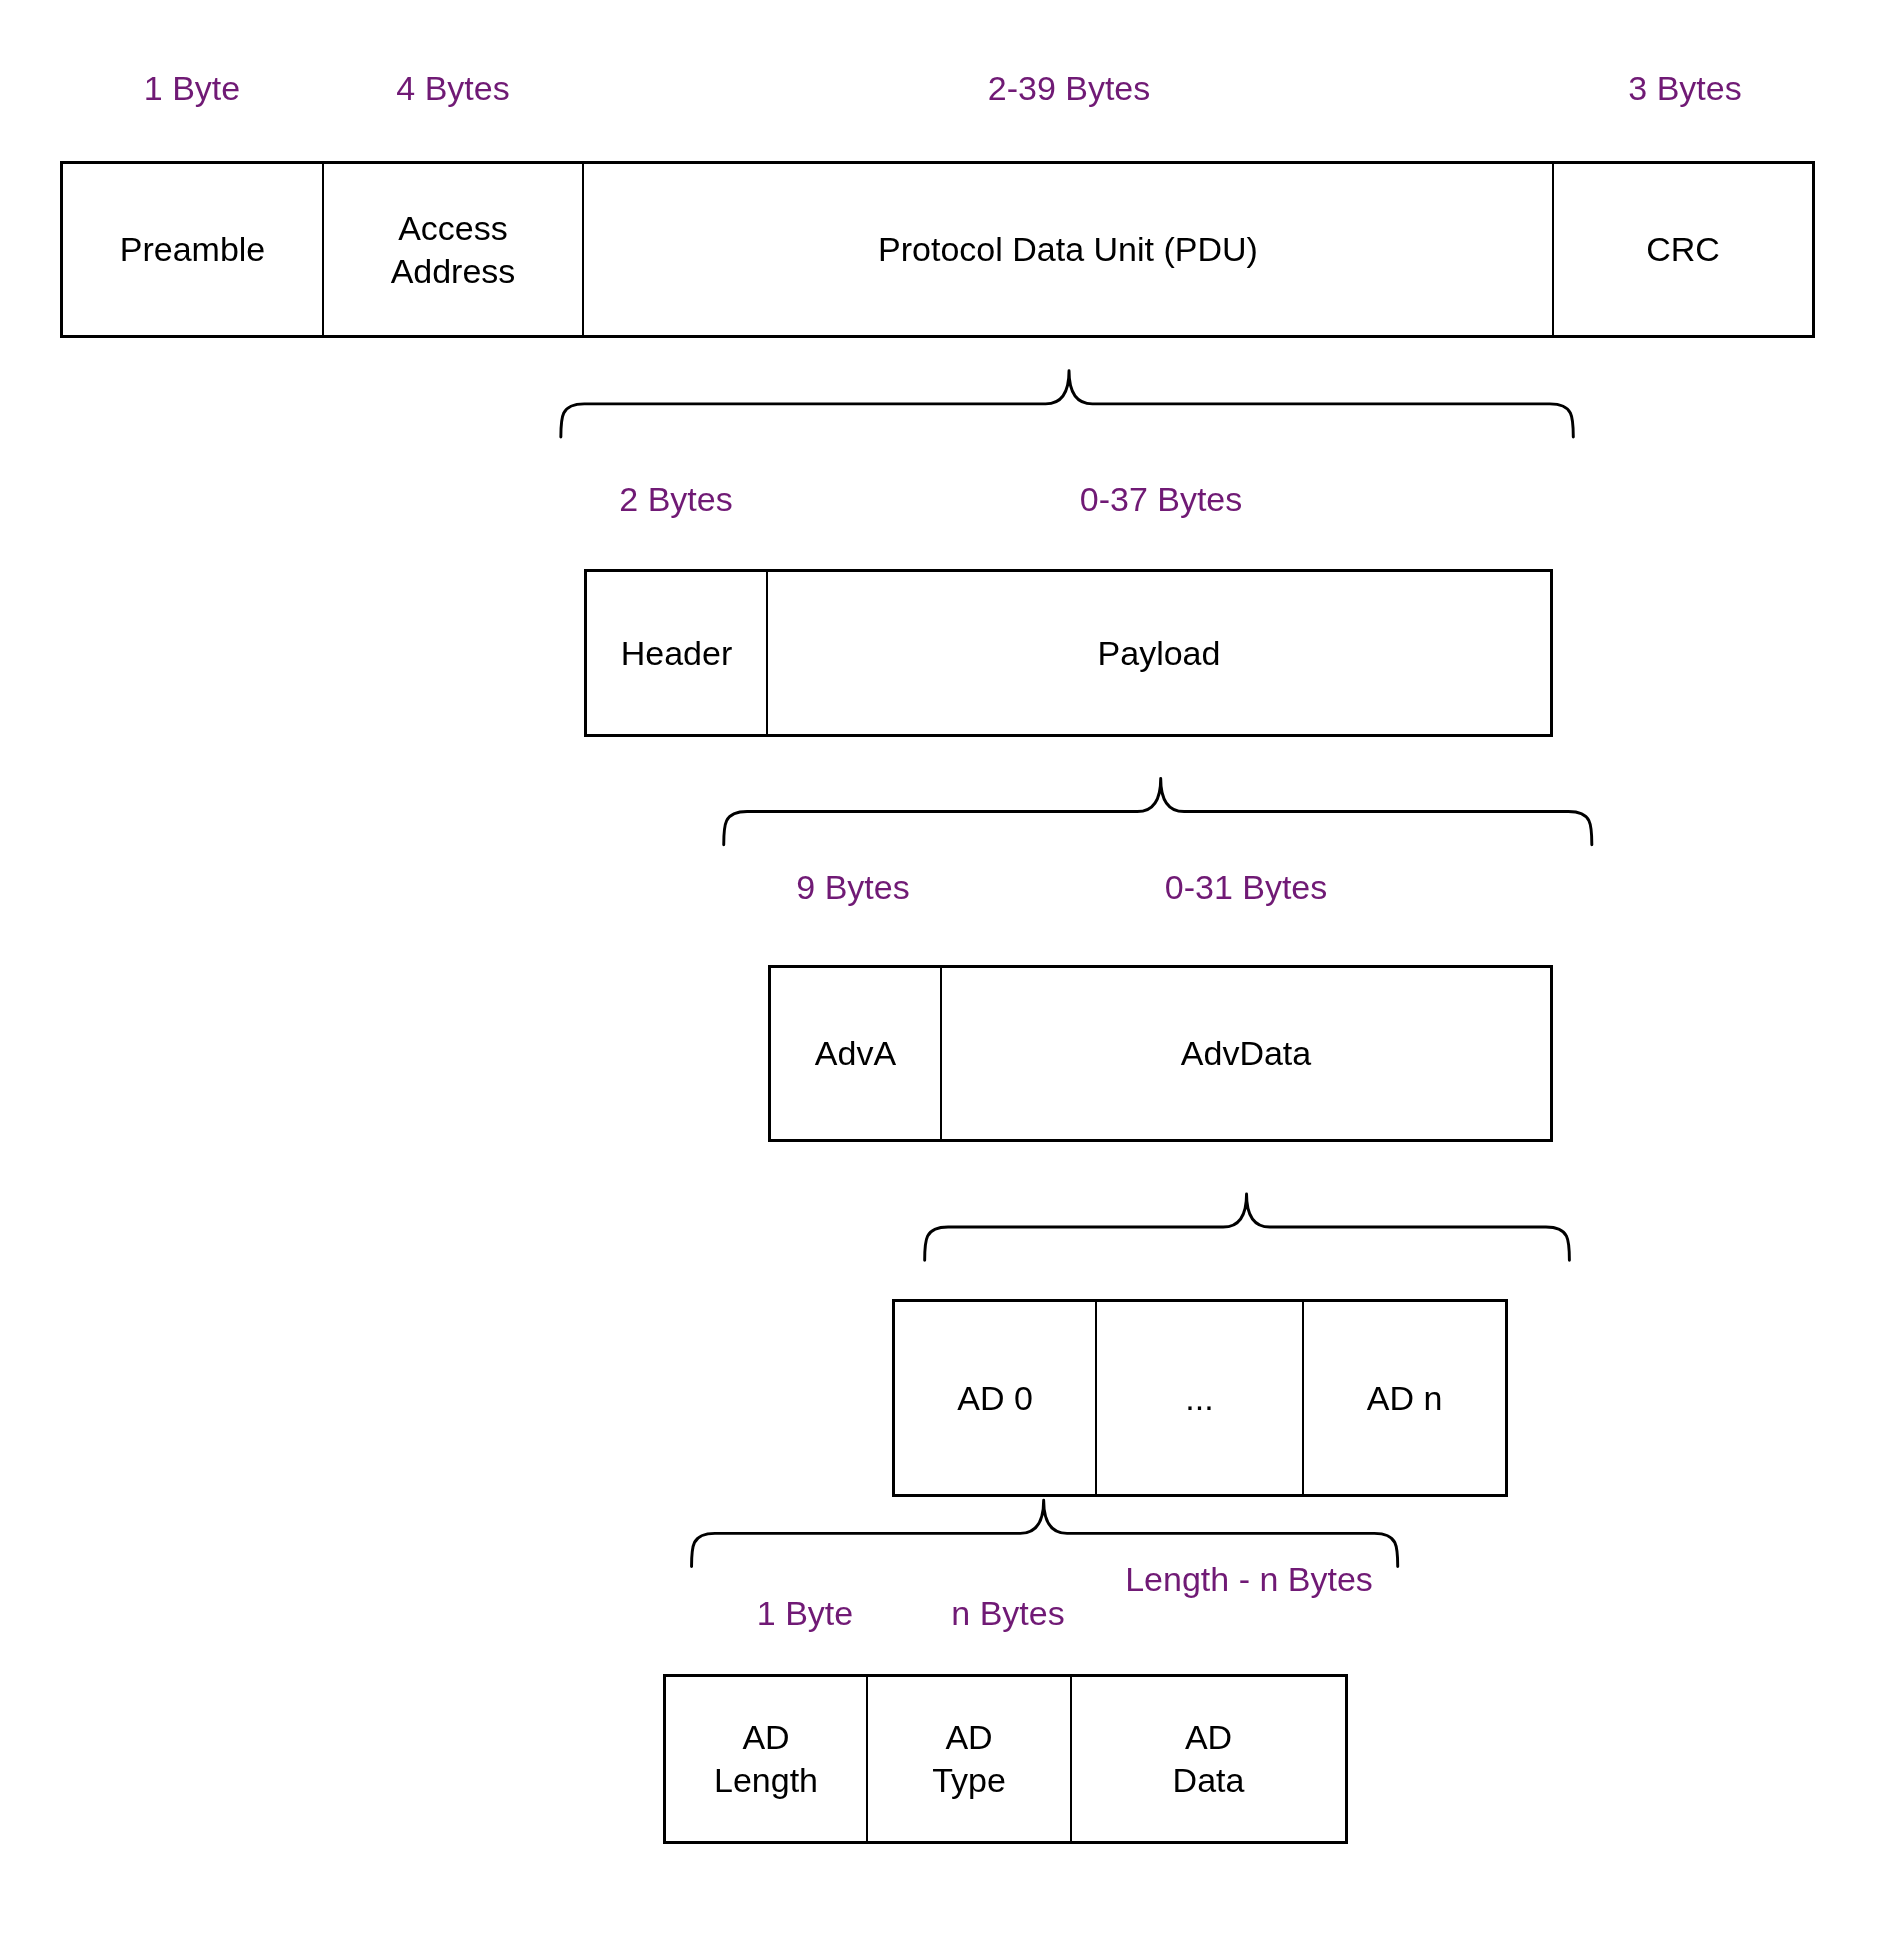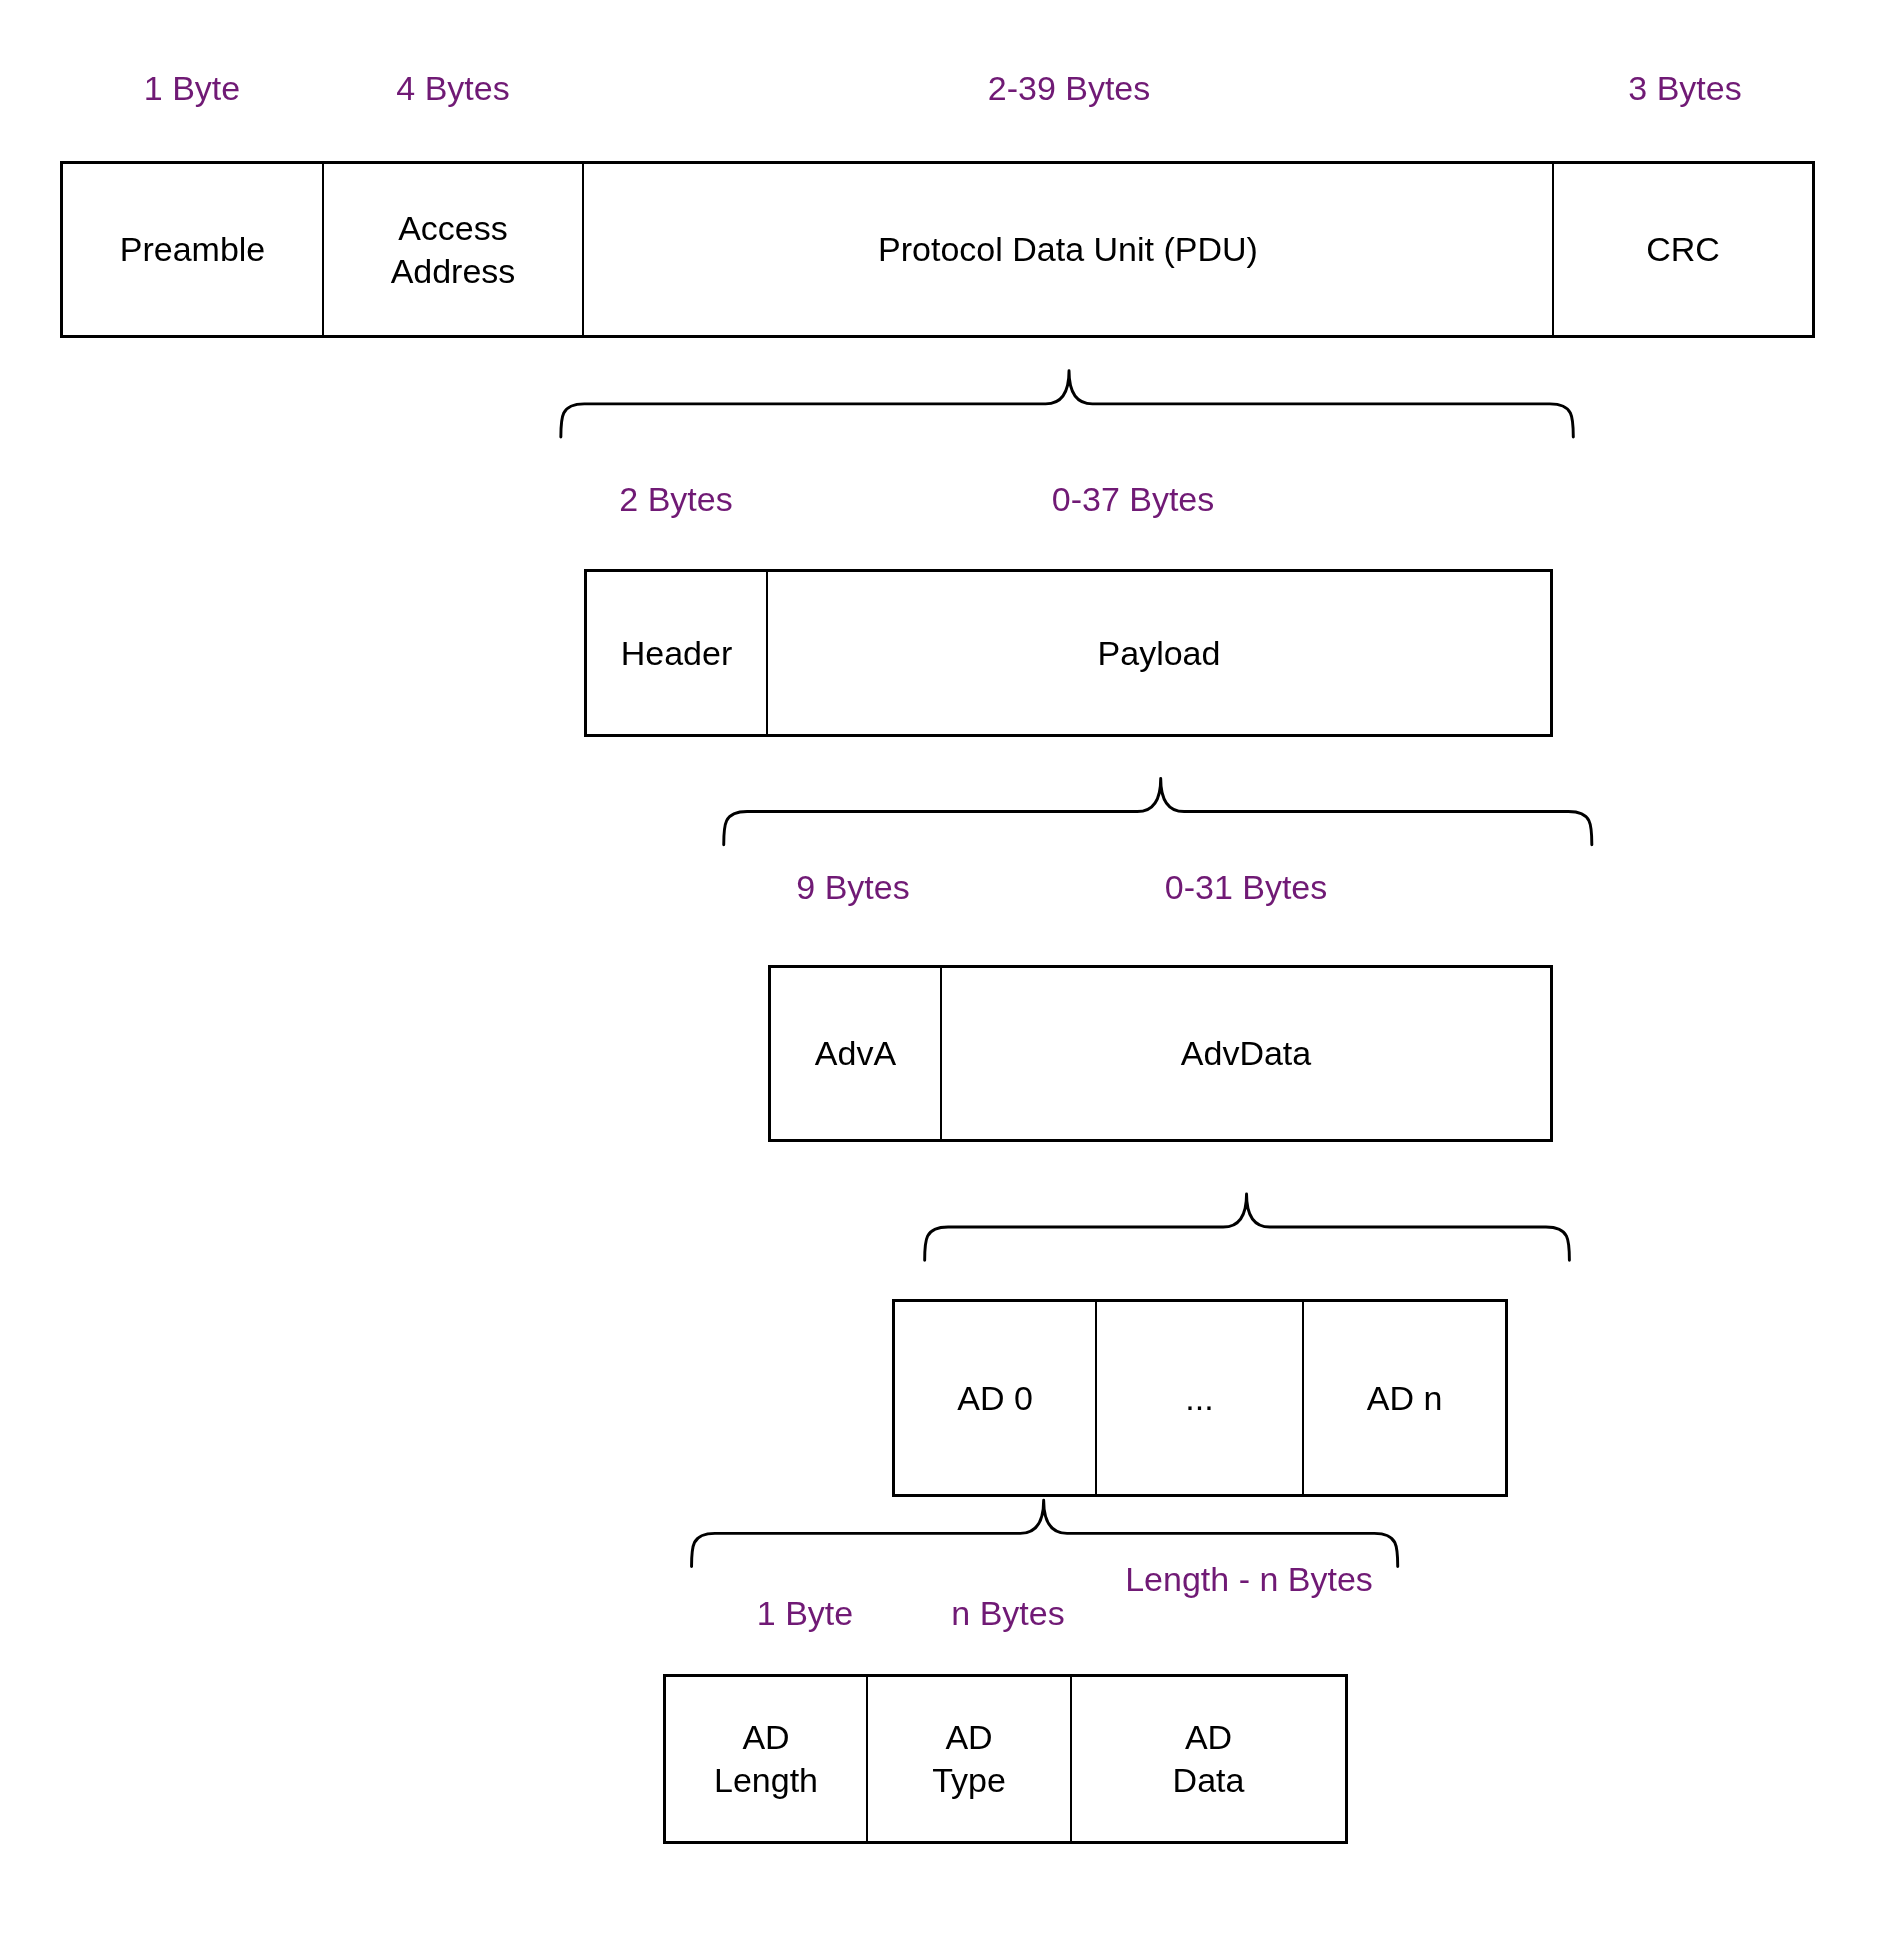--- a/index.html
+++ b/index.html
@@ -83,21 +83,21 @@
         </div>
     </div>
     <div class="byte-cell" style="flex:1 1 auto">
       <div class="cell-text">
           <span>CRC</span>
         </div>
     </div>
   </div>
 
   <div class="size-label" style="left:676px; top:499px">2 Bytes</div>
-  <div class="size-label" style="left:1133px; top:499px">0-37 Bytes</div>
+  <div class="size-label" style="left:1161px; top:499px">0-37 Bytes</div>
 
   <div class="byte-row" style="left:584px; top:569px; width:969px; height:168px">
     <div class="byte-cell" style="flex:0 0 181px">
       <div class="cell-text">
           <span>Header</span>
         </div>
     </div>
     <div class="byte-cell" style="flex:1 1 auto">
       <div class="cell-text">
           <span>Payload</span>

